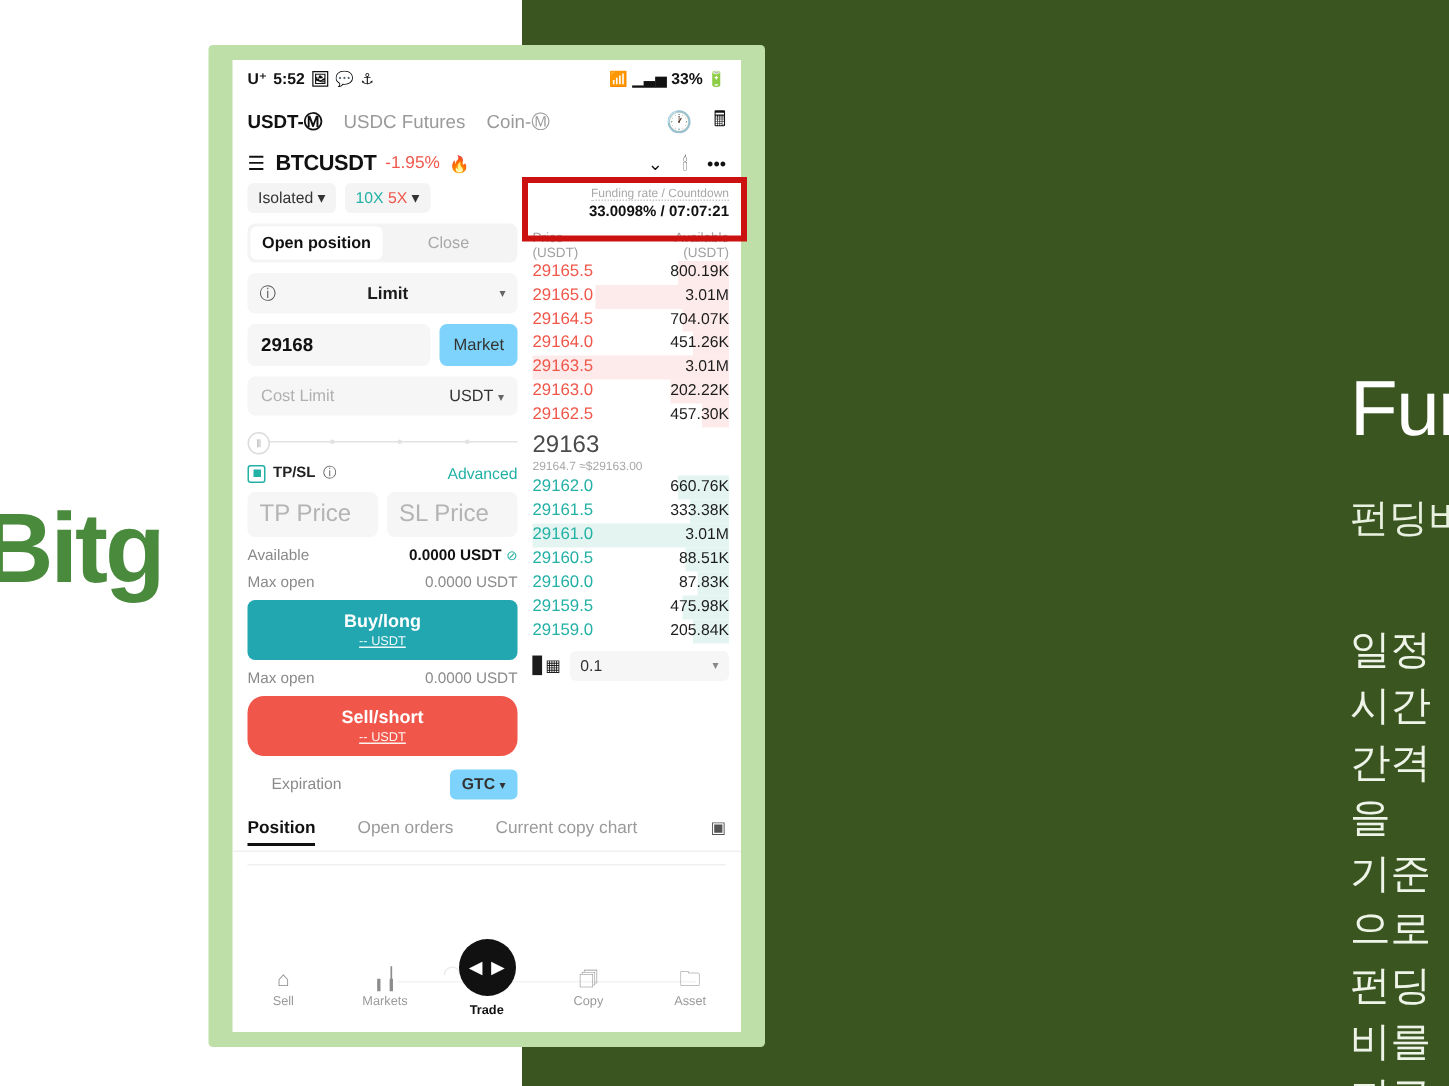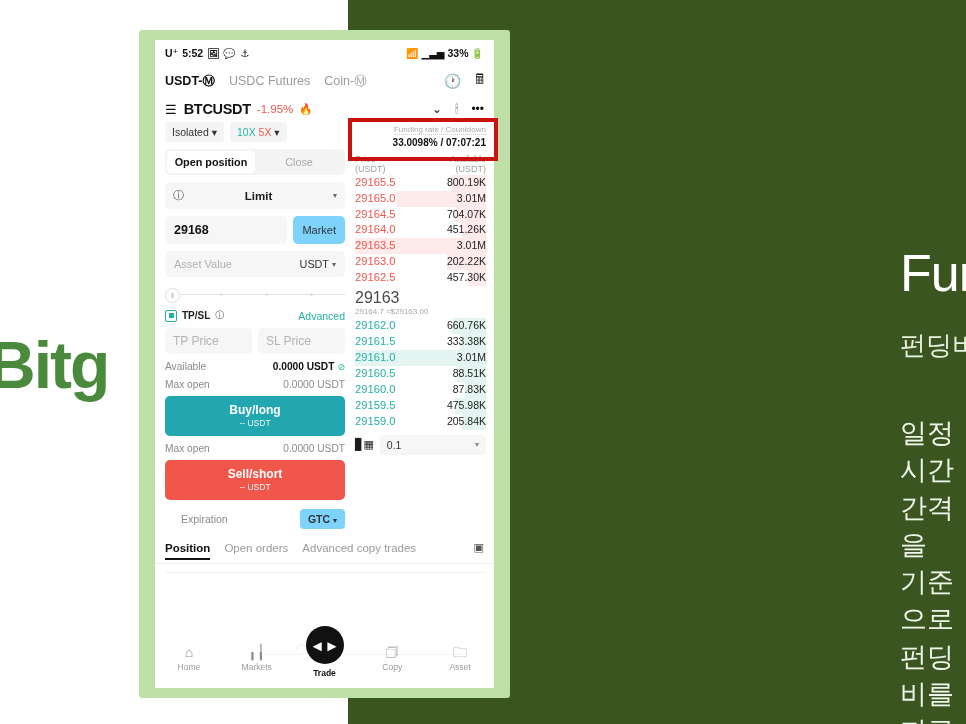--- a/index.html
+++ b/index.html
@@ -111,32 +111,32 @@
 
   .tpslrow{display:flex;align-items:center;margin-top:7px;gap:5px;}
   .cbx{width:10px;height:10px;border:1.5px solid #23b1a5;border-radius:2px;
      display:flex;align-items:center;justify-content:center;}
   .cbx i{width:5px;height:5px;background:#23b1a5;display:block;}
   .tpsl-l{font-size:10px;font-weight:bold;color:#222;}
   .adv{margin-left:auto;font-size:10.5px;color:#23b1a5;}
 
   .tpslinputs{display:flex;gap:6px;margin-top:6px;}
   .tpslinputs div{flex:1;background:#f6f6f6;border-radius:5px;padding:6px 8px;
-     font-size:12px;color:#b4b4b4;}
+     font-size:16px;color:#b4b4b4;}
 
   .kv{display:flex;align-items:center;margin-top:7px;font-size:10.2px;color:#8a8a8a;}
   .kv .v{margin-left:auto;color:#111;font-weight:bold;}
   .kv .v.dim{color:#8a8a8a;font-weight:normal;}
   .kv .badge{margin-left:3px;color:#23b1a5;font-size:9px;}
 
   .bigbtn{margin-top:6px;border-radius:5px;text-align:center;padding:7px 0 8px 0;color:#fff;}
   .bigbtn .t{font-size:12px;font-weight:bold;}
-  .bigbtn .s{font-size:8.5px;opacity:.92;margin-top:1px;}
+  .bigbtn .s{font-size:8.5px;opacity:.92;margin-top:1px;text-decoration:underline;}
   .buy{background:#22a7b0;}
-  .sell{background:#f0564a;}
+  .sell{background:#f0564a;border-radius:11px;}
 
   .exprow{display:flex;align-items:center;margin-top:9px;font-size:10.5px;color:#8a8a8a;padding-left:16px;}
   .gtc{margin-left:auto;background:#7dd3fc;border-radius:4px;padding:4px 8px;
      color:#333;font-weight:bold;font-size:10.5px;}
   .gtc .caret{font-size:8px;font-weight:normal;}
 
   
   .fundbox{padding-top:2px;text-align:right;}
   .fund-l{font-size:8px;color:#a8a8a8;border-bottom:1px dotted #c9c9c9;display:inline-block;}
   .fund-v{font-size:10px;font-weight:bold;color:#111;margin-top:2px;}
@@ -157,21 +157,21 @@
   .lastprice{font-size:16px;color:#4a4a4a;margin-top:3px;line-height:1.15;}
   .lastsub{font-size:8px;color:#a8a8a8;margin-bottom:2px;}
 
   .obfoot{display:flex;align-items:center;margin-top:5px;gap:6px;}
   .obfoot .gl{font-size:11px;}
   .obfoot .sel{flex:1;background:#f6f6f6;border-radius:4px;padding:4px 7px;
      font-size:10.5px;color:#333;display:flex;align-items:center;}
   .obfoot .sel .caret{margin-left:auto;font-size:8px;color:#888;}
 
   
-  .postabs{display:flex;align-items:center;gap:14px;padding:12px 10px 0 10px;font-size:11.5px;color:#9a9a9a;}
+  .postabs{display:flex;align-items:center;gap:28px;padding:12px 10px 0 10px;font-size:11.5px;color:#9a9a9a;}
   .postabs .t.active{color:#111;font-weight:bold;position:relative;}
   .postabs .t.active:after{content:"";position:absolute;left:0;right:0;bottom:-6px;height:2px;background:#111;}
   .postabs .ic{margin-left:auto;font-size:11px;color:#555;}
   .posline{height:1px;background:#f0f0f0;margin:9px 0 0 0;}
   .posrow{display:flex;align-items:center;padding:7px 10px 0 10px;font-size:10.5px;color:#9a9a9a;}
   .posrow .cb{width:9px;height:9px;border:1px solid #cfcfcf;border-radius:2px;margin-right:6px;}
   .closeall{margin-left:auto;background:#f4f4f4;border-radius:4px;padding:4px 8px;font-size:10.2px;color:#333;}
   .posline2{height:1px;background:#f0f0f0;margin:8px 10px 0 10px;}
 
   
@@ -281,21 +281,21 @@
           <span class="mid">Limit</span>
           <span class="caret">▾</span>
         </div>
 
         <div class="priceline">
           <div class="pricebox">29168</div>
           <div class="marketbtn">Market</div>
         </div>
 
         <div class="costbox">
-          <span>Asset Value</span>
+          <span>Cost Limit</span>
           <span class="unit">USDT</span>
           <span class="caret">▾</span>
         </div>
 
         <div class="slider">
           <div class="track"></div>
           <div class="dot" style="left:55px"></div>
           <div class="dot" style="left:100px"></div>
           <div class="dot" style="left:145px"></div>
           <div class="knob">⦀</div>
@@ -453,37 +453,37 @@
             <span>0.1</span>
             <span class="caret">▾</span>
           </span>
         </div>
       </div>
     </div>
 
     <div class="postabs">
       <span class="t active">Position</span>
       <span class="t">Open orders</span>
-      <span class="t">Advanced copy trades</span>
+      <span class="t">Current copy chart</span>
       <span class="ic">▣</span>
     </div>
     <div class="posline"></div>
 
     <div class="posline2"></div>
 
     <div class="ghost">
       <div class="g1">◠</div>
         <div class="g2"></div>
     </div>
 
 
     <div class="tabbar">
       <div class="tb">
         <span class="ic">⌂</span>
-        <span class="lbl">Home</span>
+        <span class="lbl">Sell</span>
       </div>
       <div class="tb">
         <span class="ic">╻╽</span>
         <span class="lbl">Markets</span>
       </div>
       <div class="tb trade">
         <span class="tradebtn">◄►</span>
         <span class="lbl">Trade</span>
       </div>
       <div class="tb">

